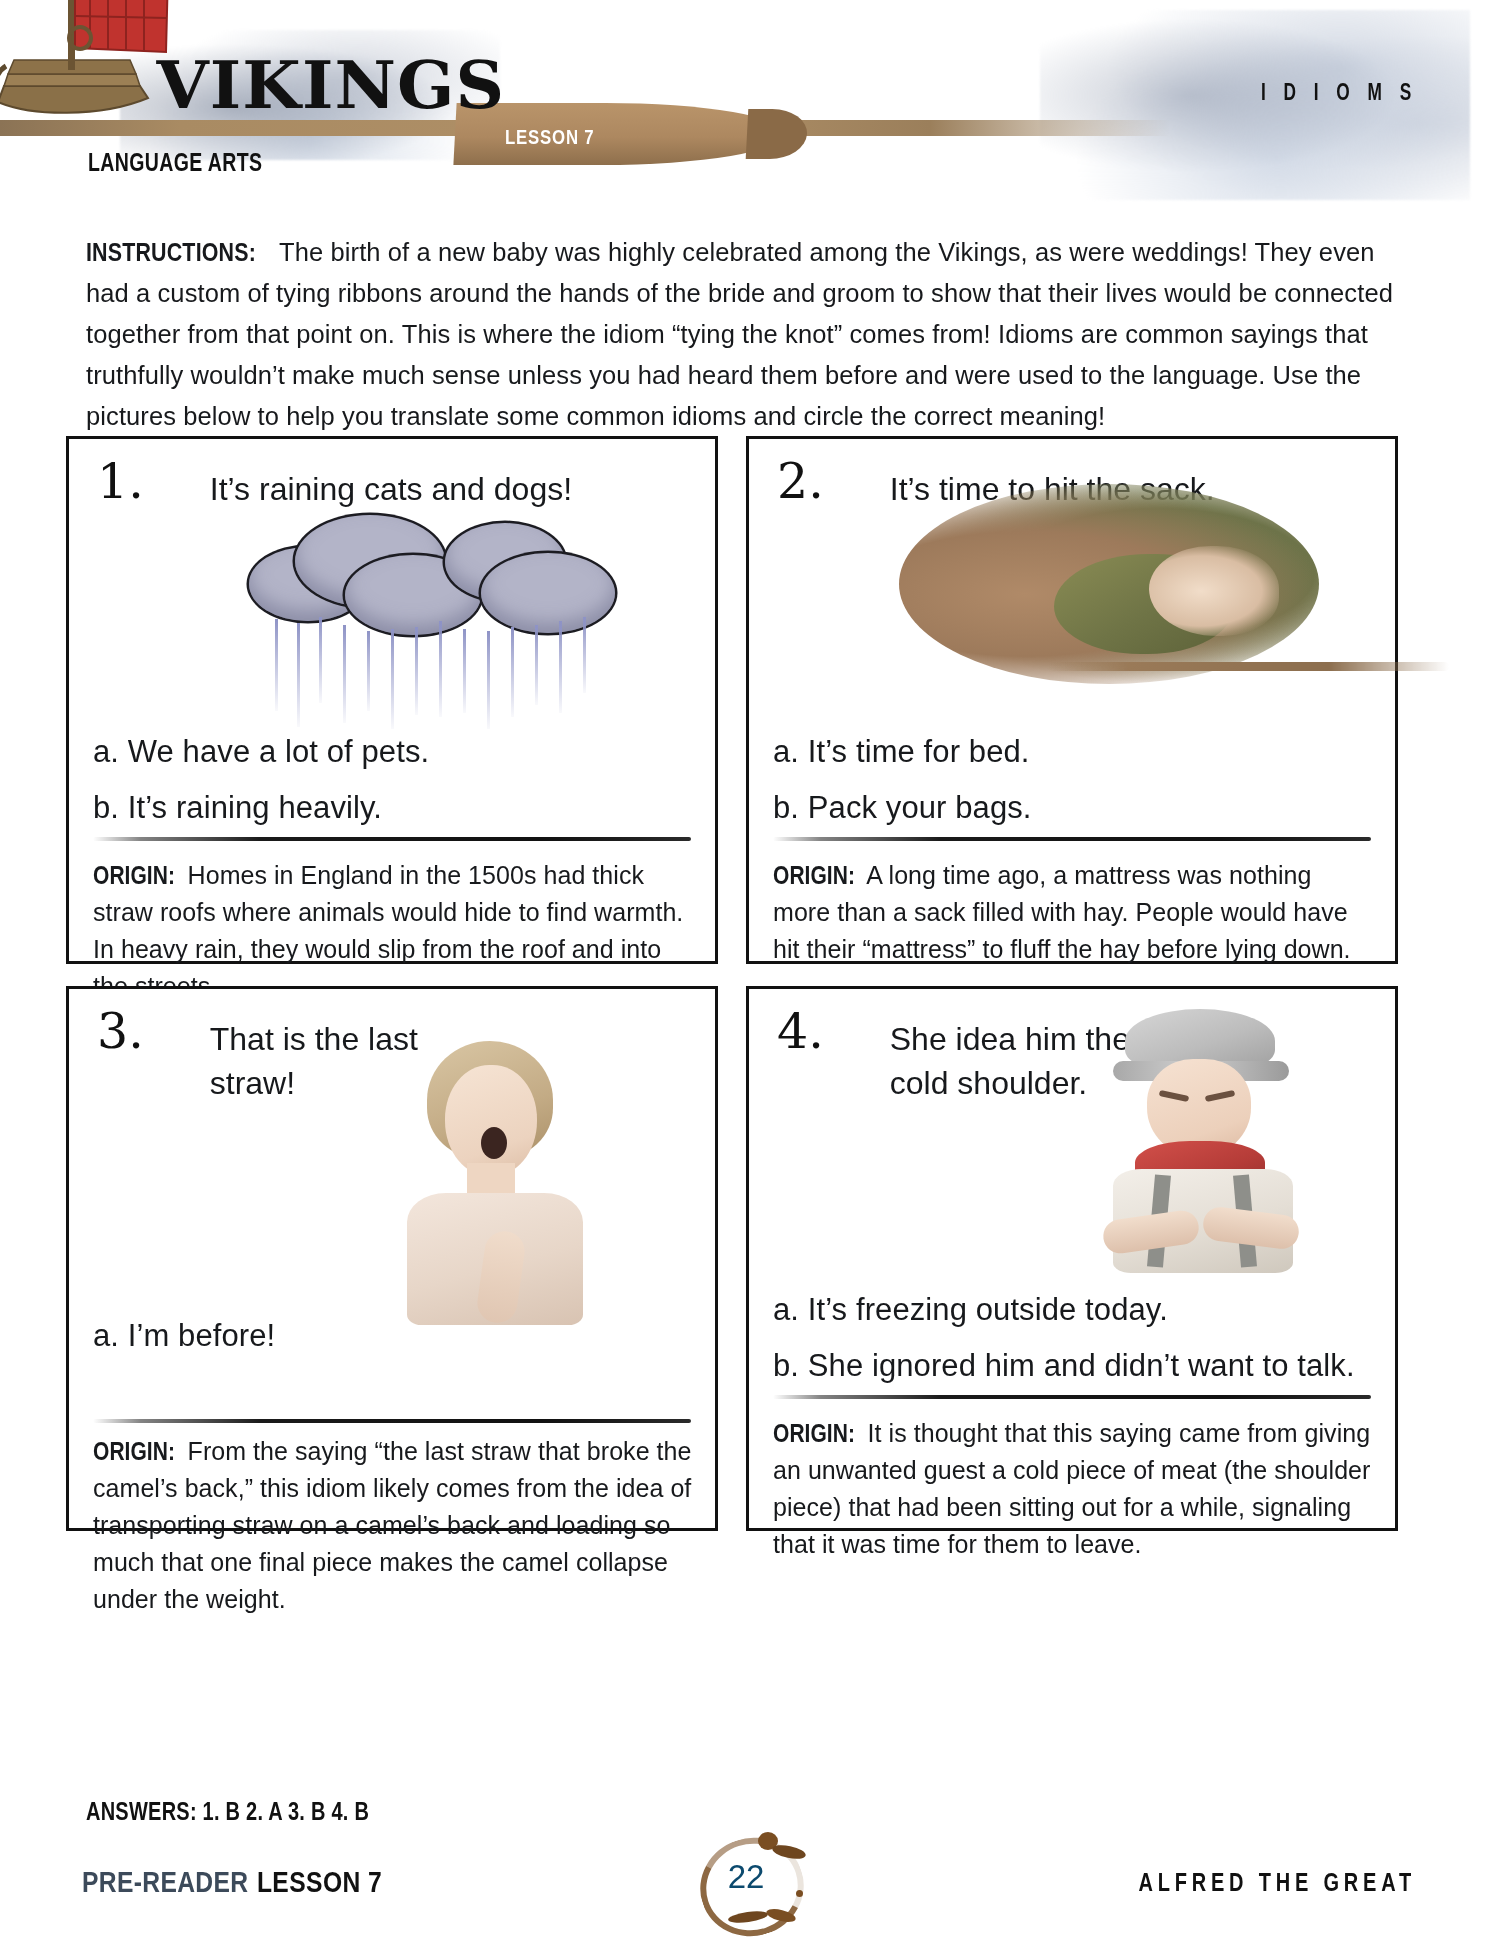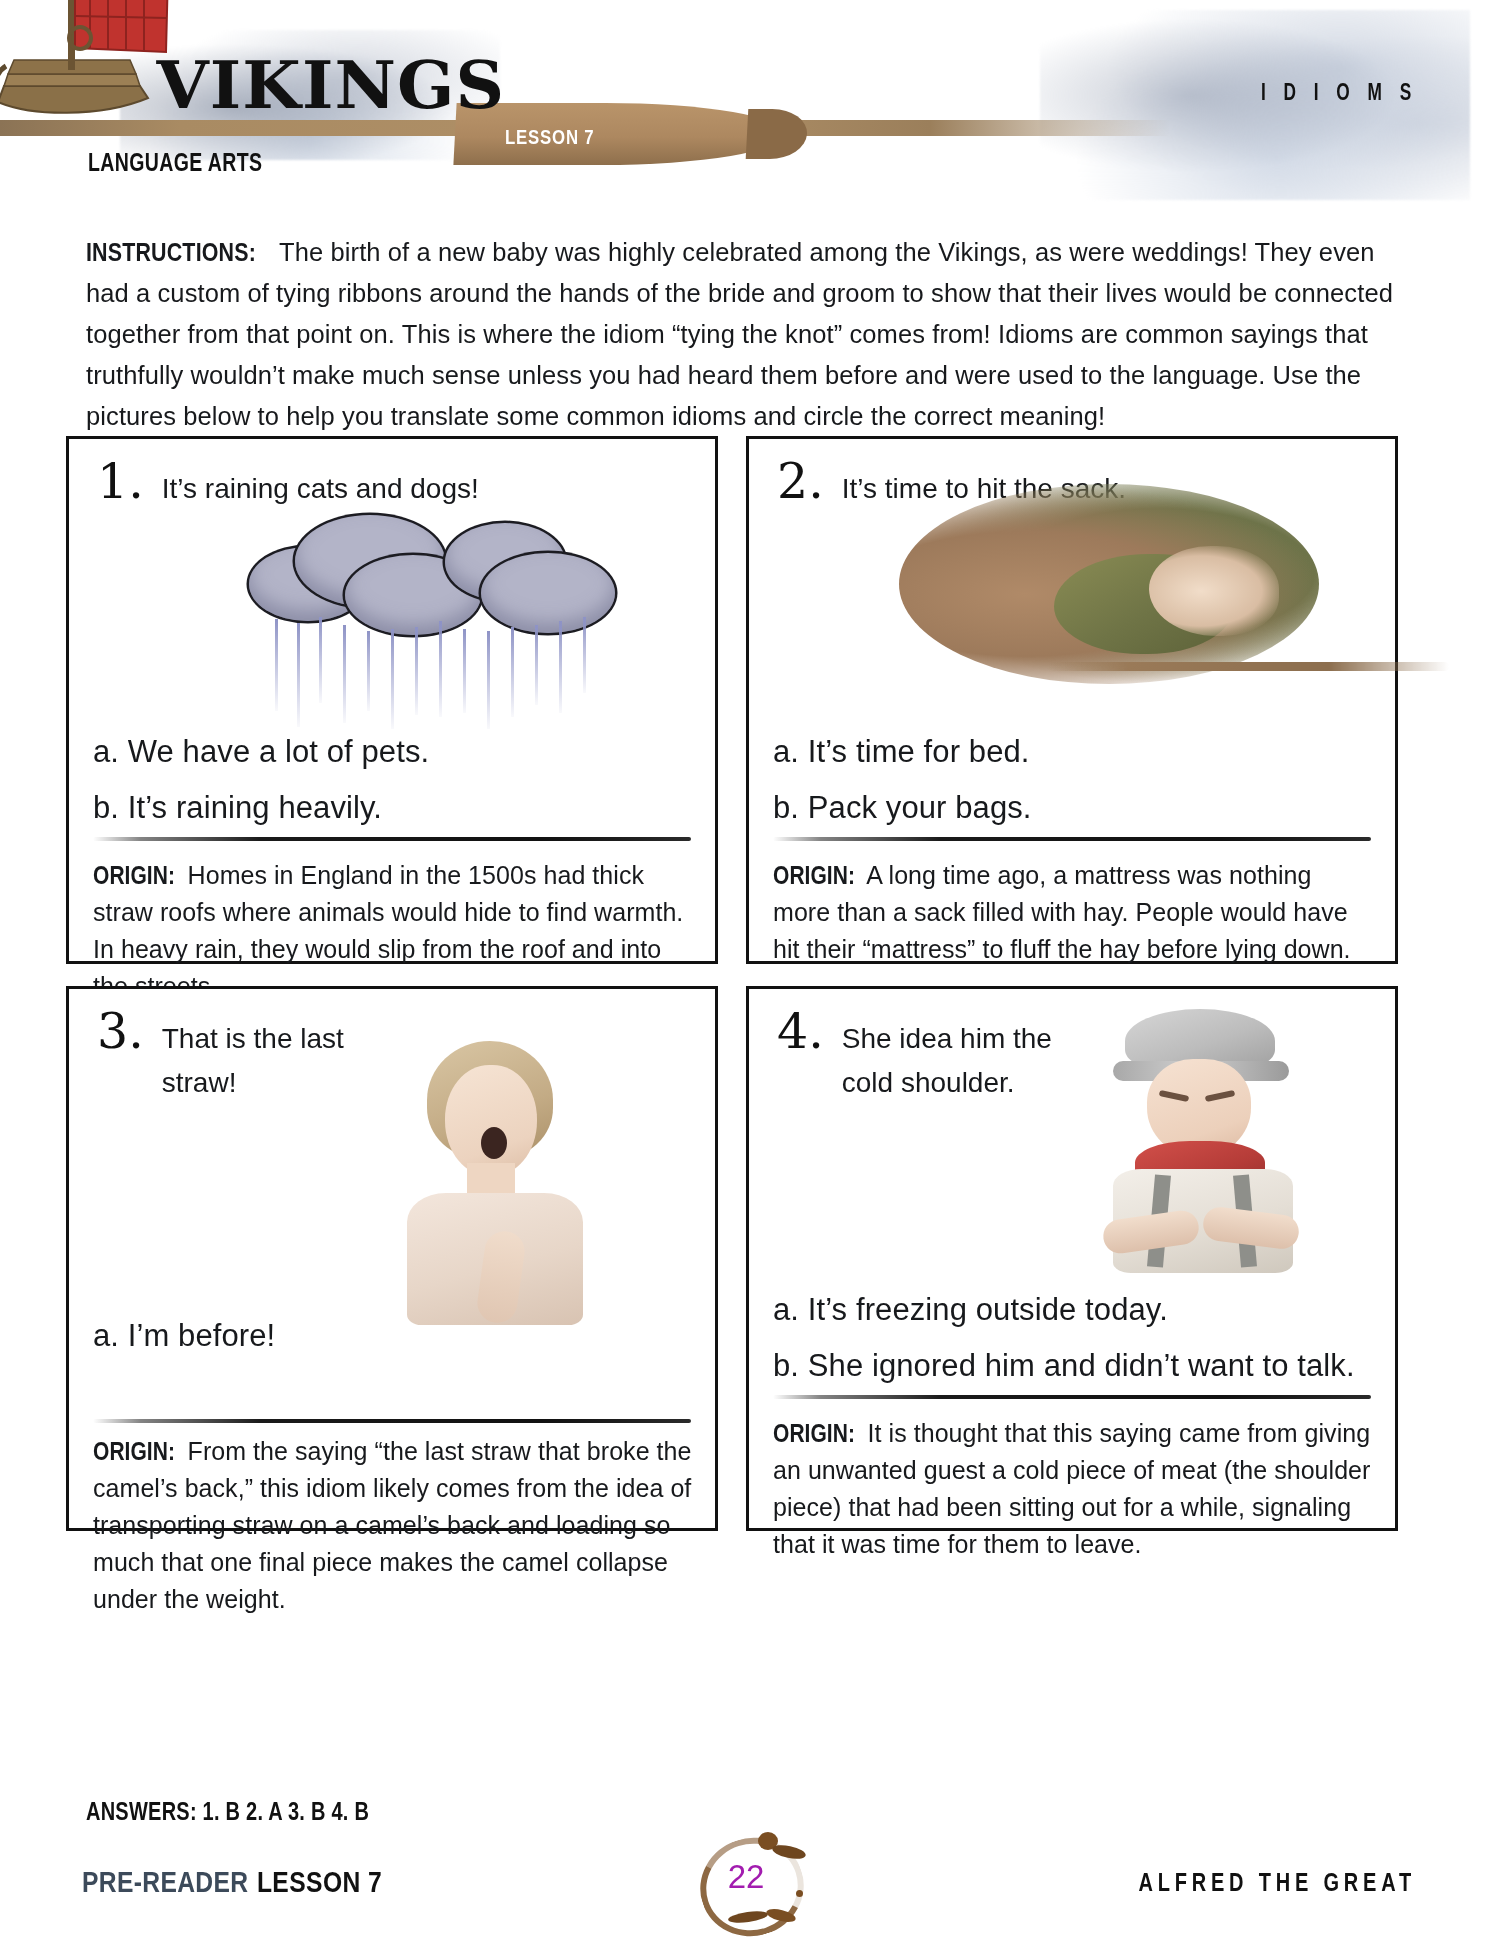--- a/index.html
+++ b/index.html
@@ -105,22 +105,23 @@
   .card.r2{height:545px;}
 
   .qhead{display:flex;align-items:flex-start;gap:18px;}
   .qnum{
     font-family:"DejaVu Serif", serif;
     font-size:49px;line-height:.92;font-weight:400;color:#111;
     flex:0 0 auto;padding-left:4px;
   }
   .qtext{
     font-family:"Liberation Sans", sans-serif;
-    font-weight:300;font-size:28px;line-height:44px;color:#17191c;
+    font-weight:300;font-size:32px;line-height:44px;color:#17191c;
     padding-top:8px;
+    margin-left:48px;
   }
   .qhead.narrow .qtext{max-width:250px;}
 
   .art{position:absolute;}
 
   .choices{position:absolute;left:24px;right:24px;}
   .choice{
     font-family:"Liberation Sans", sans-serif;
     font-weight:300;font-size:31px;line-height:34px;color:#17191c;
     margin-bottom:22px;letter-spacing:.1px;
@@ -233,21 +234,21 @@
     border-top-color:rgba(122,78,34,.55);
     transform:rotate(-18deg);
   }
   .blotA{position:absolute;left:66px;top:0px;width:20px;height:18px;border-radius:50%;background:#7a4e22;}
   .blotB{position:absolute;left:80px;top:14px;width:34px;height:12px;border-radius:50%;background:#6e461f;transform:rotate(12deg);}
   .blotC{position:absolute;left:36px;top:80px;width:40px;height:10px;border-radius:50%;background:#6e461f;transform:rotate(-8deg);}
   .blotD{position:absolute;left:74px;top:78px;width:30px;height:11px;border-radius:50%;background:#7a4e22;transform:rotate(14deg);}
   .blotE{position:absolute;left:104px;top:58px;width:7px;height:7px;border-radius:50%;background:#7a4e22;}
   .pagenum{
     position:absolute;left:0;top:26px;width:108px;text-align:center;
-    font-family:"Liberation Sans", sans-serif;font-weight:300;font-size:33px;color:#a21caf;
+    font-family:"Liberation Sans", sans-serif;font-weight:300;font-size:33px;color:#0c4a6e;
   }
 </style>
 </head>
 <body>
 
 <div class="header">
 
   <div class="splash-left"></div>
   <div class="splash-right"></div>
   <div class="water-band"></div>

